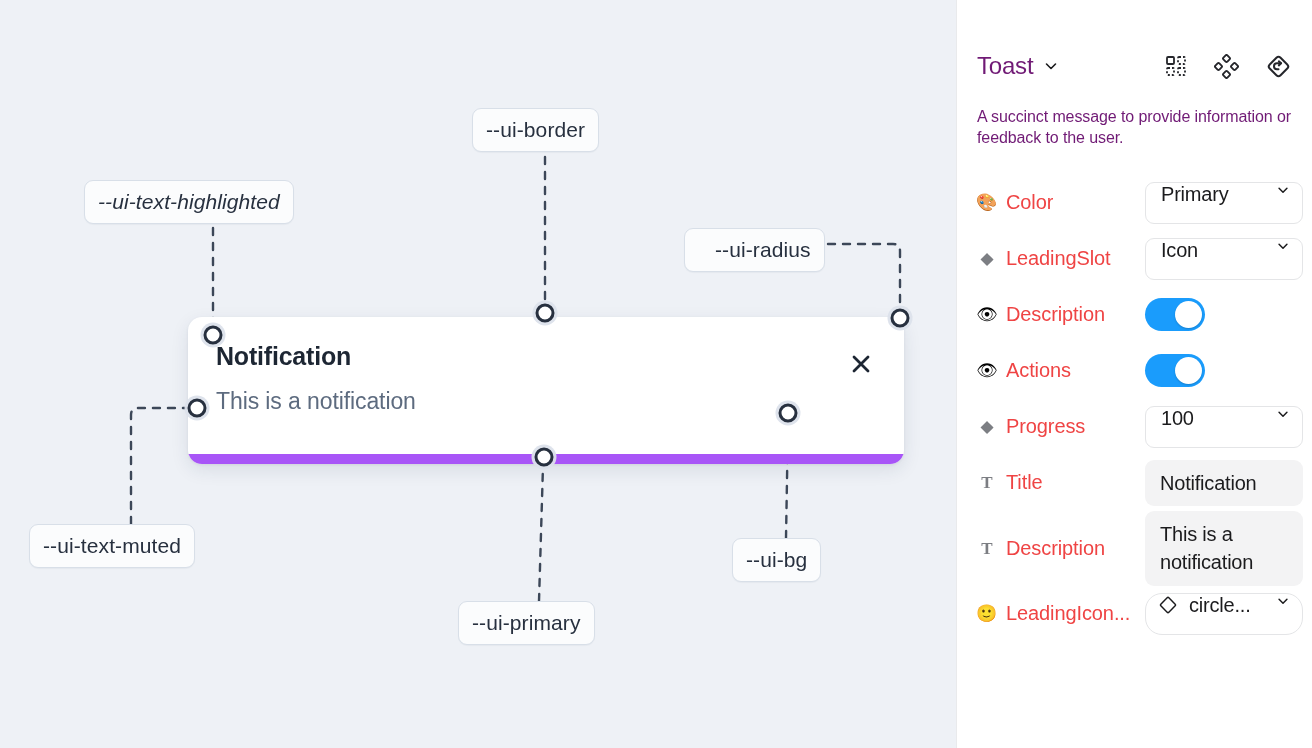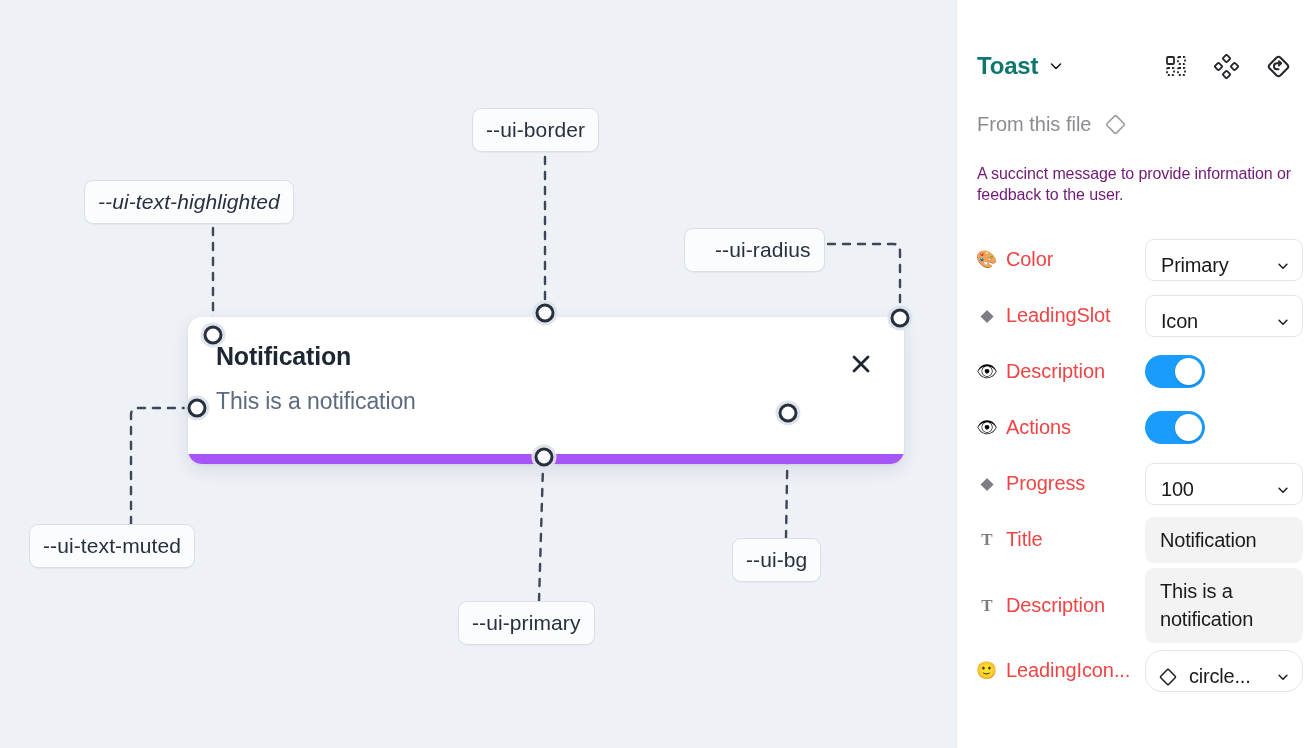--- a/index.html
+++ b/index.html
@@ -83,21 +83,21 @@
     background: #ffffff;
     border-left: 1px solid #e9eaec;
     padding: 0 20px;
     position: relative;
   }
   .panel-header {
     display: flex; align-items: center;
     margin-top: 52px;
   }
   .panel-title {
-    font-size: 24px; font-weight: 700; color: #0f766e;
+    font-size: 24px; font-weight: 400; color: #701a75;
     letter-spacing: -.2px;
   }
   .title-chevron { margin-left: 10px; display: flex; align-items: center; }
   .header-icons { margin-left: auto; display: flex; align-items: center; gap: 26px; }
   .hicon { display: flex; align-items: center; justify-content: center; cursor: pointer; }
 
   .from-file {
     display: flex; align-items: center; gap: 12px;
     margin-top: 32px;
   }
@@ -128,22 +128,22 @@
     font-size: 17px; line-height: 1;
   }
   .prop-control { flex: 1; display: flex; }
 
   .select-box {
     width: 158px;
     background: #ffffff;
     border: 1px solid #e4e5e7;
     border-radius: 9px;
     height: 42px;
-    display: flex; align-items: center;
-    padding: 12px 12px 0 15px;
+    display: flex; align-items: flex-start;
+    padding: 0 12px 0 15px;
     cursor: pointer;
   }
   .select-value {
     font-size: 20px; color: #1b1b1d; font-weight: 500;
     letter-spacing: -.2px;
     white-space: nowrap; overflow: hidden; text-overflow: ellipsis;
   }
   .select-chev { margin-left: auto; padding-left: 8px; display: flex; }
   .select-lead { margin-right: 10px; display: flex; align-items: center; }
 
@@ -255,28 +255,20 @@
         <div class="hicon">
           <svg width="27" height="27" viewBox="0 0 24 24" fill="none" stroke="#25262b" stroke-width="1.8" stroke-linecap="round" stroke-linejoin="round">
             <rect x="5.2" y="5.2" width="13.6" height="13.6" rx="2.6" transform="rotate(45 12 12)"></rect>
             <path d="M14.2 9.2 H10.6 a2.6 2.6 0 0 0 0 5.2 h1.4"></path>
             <path d="M12.3 7.4 L14.3 9.2 L12.3 11"></path>
           </svg>
         </div>
       </div>
     </div>
 
-    <div class="from-file">
-      <div class="from-file-label">From this file</div>
-      <span style="display:flex;">
-        <svg width="25" height="25" viewBox="0 0 24 24" fill="none" stroke="#9a9ca0" stroke-width="1.5">
-          <rect x="5.6" y="5.6" width="12.8" height="12.8" rx="1.4" transform="rotate(45 12 12)"></rect>
-        </svg>
-      </span>
-    </div>
 
     <div class="panel-desc">A succinct message to provide information or feedback to the user.</div>
 
     <div class="props">
 
       <div class="prop-row">
         <div class="prop-label">
           <span class="prop-icon">🎨</span>
           <span class="prop-label-text">Color</span>
         </div>

